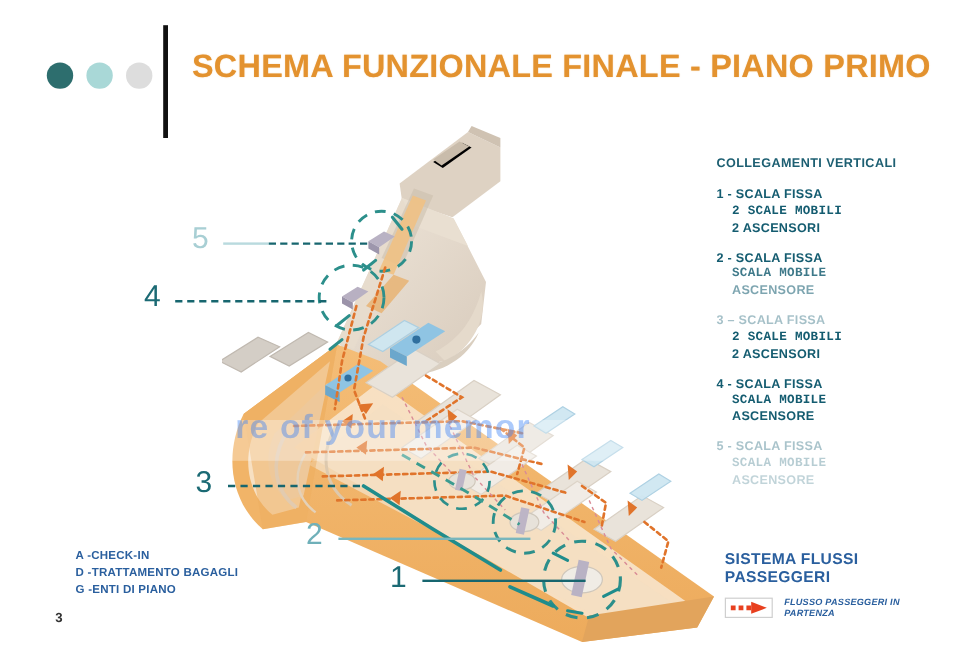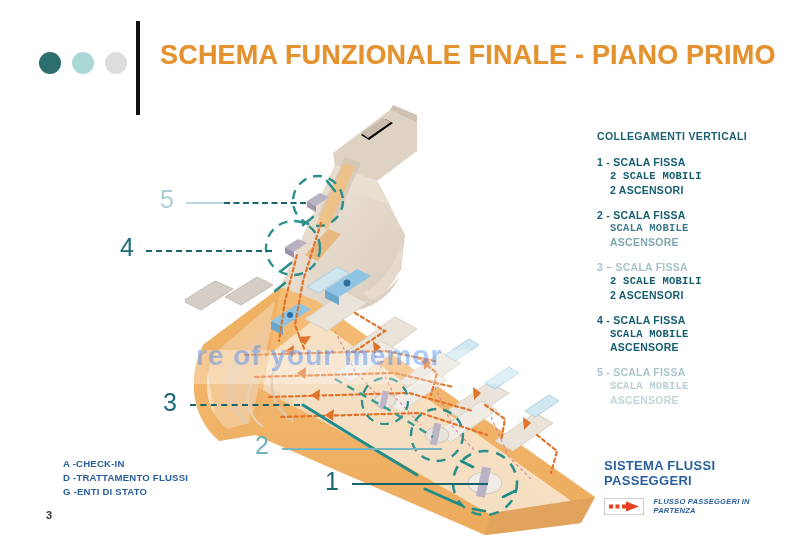--- a/index.html
+++ b/index.html
@@ -333,19 +333,19 @@
           <line x1="2" y1="5.5" x2="20" y2="5.5" stroke="#e8401f" stroke-width="4" stroke-dasharray="4 2.5"></line>
           <polygon points="19,0.5 32,5.5 19,10.5" fill="#e8401f"></polygon>
         </svg>
       </span>
       <span class="flow-label">FLUSSO PASSEGGERI IN PARTENZA</span>
     </div>
   </div>
 
   <div class="key">
     <div>A -CHECK-IN</div>
-    <div>D -TRATTAMENTO FLUSSI</div>
-    <div>G -ENTI DI STATO</div>
+    <div>D -TRATTAMENTO BAGAGLI</div>
+    <div>G -ENTI DI PIANO</div>
   </div>
 
   <div class="page-no">3</div>
 
 </div>
 
 </body></html>

